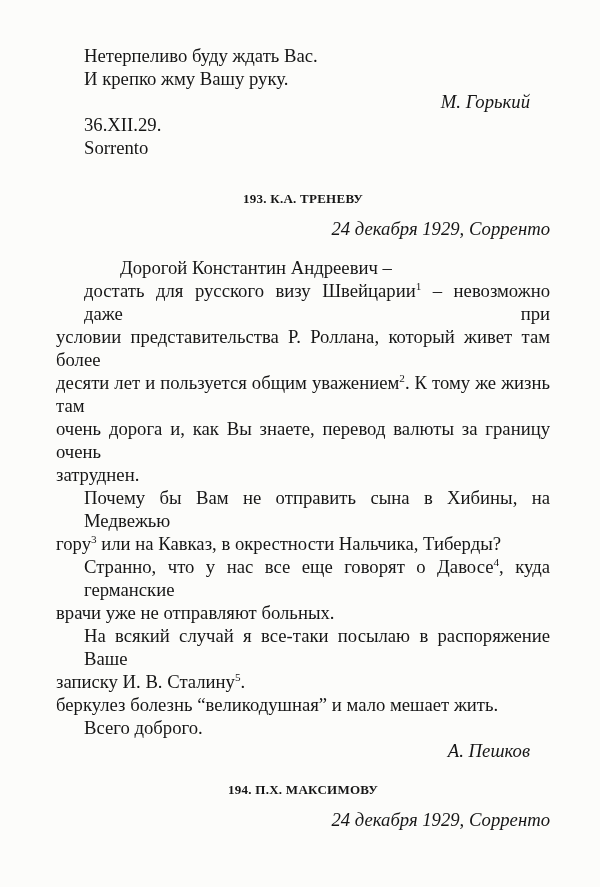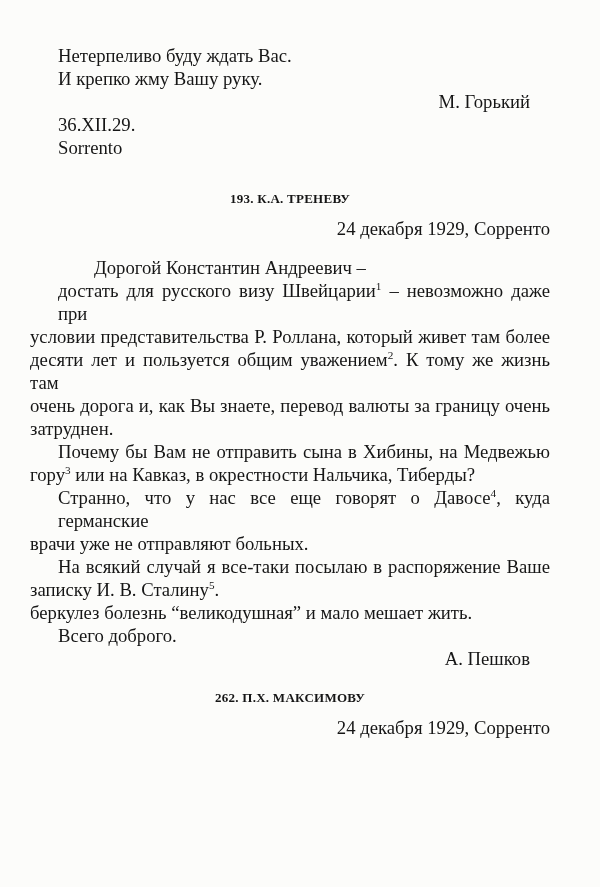--- a/index.html
+++ b/index.html
@@ -4,34 +4,34 @@
 <style>
   html,body{margin:0;padding:0;background:#ffffff;}
   .page{
     position:relative;
     width:600px;height:887px;
     box-sizing:border-box;
     background:#fcfcfa;
     border:1px solid #ececе8;
     color:#161616;
     font-family:"Liberation Serif","DejaVu Serif",serif;
-    padding:44px 50px 0 30px;
+    padding:44px 50px 0 56px;
     overflow:hidden;
   }
   .ln{
     margin:0;
     font-size:18.7px;
     line-height:23px;
   }
   
   .jst{text-align:justify;text-align-last:justify;}
   .ind{padding-left:28px;}
   .sal{padding-left:64px;}
   .rt{text-align:right;padding-right:20px;}
-  .it{}
+  .it{font-style:italic;}
   .hd{
     text-align:center;
     font-weight:bold;
     font-size:13px;
     letter-spacing:0.02em;
   }
   .ctr{text-align:right;}
   sup{
     font-size:0.6em;
     line-height:0;
@@ -66,16 +66,16 @@
   <p class="ln ind jst">Почему бы Вам не отправить сына в Хибины, на Медвежью</p>
   <p class="ln"><span>гору</span><sup>3</sup><span> или на Кавказ, в окрестности Нальчика, Тиберды?</span></p>
   <p class="ln ind jst"><span>Странно, что у нас все еще говорят о Давосе</span><sup>4</sup><span>, куда германские</span></p>
   <p class="ln">врачи уже не отправляют больных.</p>
   <p class="ln ind jst">На всякий случай я все-таки посылаю в распоряжение Ваше</p>
   <p class="ln"><span>записку И. В. Сталину</span><sup>5</sup><span>.</span></p>
   <p class="ln">беркулез болезнь “великодушная” и мало мешает жить.</p>
   <p class="ln ind">Всего доброго.</p>
   <p class="ln rt it">А. Пешков</p>
 
-  <p class="ln hd m-h194">262. П.Х. МАКСИМОВУ</p>
+  <p class="ln hd m-h194">194. П.Х. МАКСИМОВУ</p>
   <p class="ln ctr it m-dl">24 декабря 1929, Сорренто</p>
 
 </div>
 
 </body></html>

